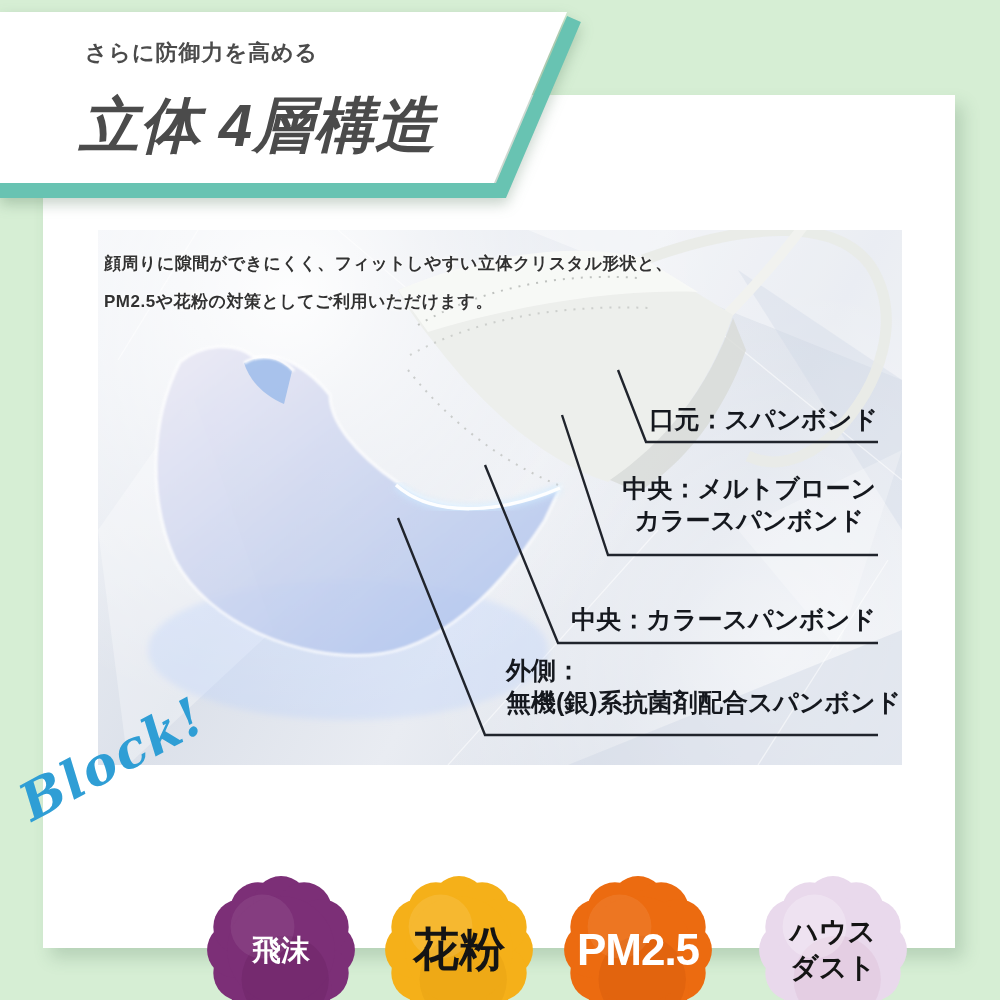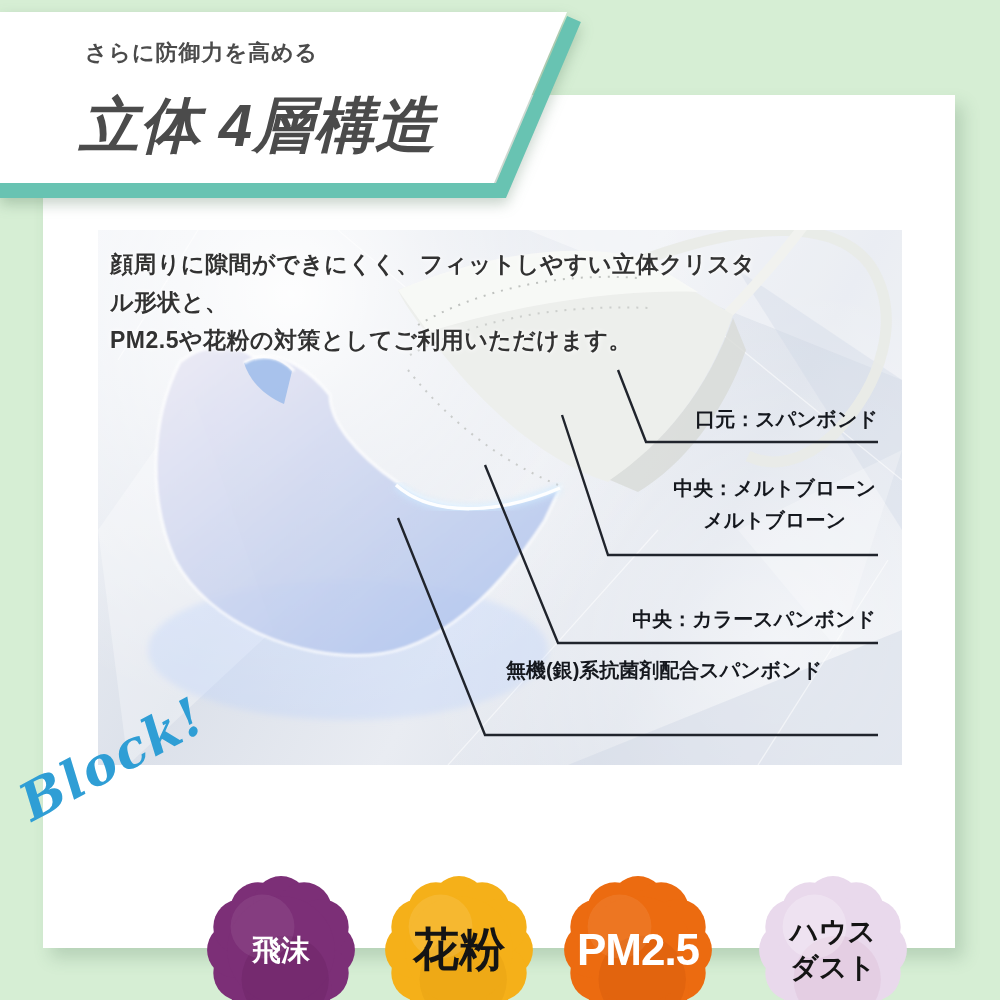--- a/index.html
+++ b/index.html
@@ -11,25 +11,25 @@
         box-shadow:8px 10px 16px rgba(70,110,80,.22);}
 
   
   .photo{position:absolute;left:55px;top:135px;width:804px;height:535px;overflow:hidden;
      background:
        radial-gradient(circle at 24% 12%, rgba(255,255,255,.95), rgba(255,255,255,0) 55%),
        radial-gradient(circle at 85% 78%, rgba(255,255,255,.55), rgba(255,255,255,0) 45%),
        linear-gradient(118deg,#eef1f6 0%,#dce1ea 30%,#e9ecf2 52%,#dde2eb 72%,#eceff4 100%);}
   .photo svg{position:absolute;left:0;top:0;}
 
-  .desc{position:absolute;left:12px;top:15px;width:660px;font-size:23px;line-height:38px;
+  .desc{position:absolute;left:6px;top:15px;width:660px;font-size:17px;line-height:38px;
         font-weight:600;color:#323232;letter-spacing:.5px;
         text-shadow:0 0 6px #fff,0 0 3px rgba(255,255,255,.9);}
 
-  .layer-label{position:absolute;font-size:20px;line-height:32px;font-weight:700;color:#15181e;
+  .layer-label{position:absolute;font-size:25px;line-height:32px;font-weight:700;color:#15181e;
                white-space:nowrap;}
   .lab-1{right:24px;top:173px;text-align:right;}
   .lab-2{right:26px;top:242px;text-align:center;}
   .lab-3{right:26px;top:373px;text-align:center;}
   .lab-4{left:408px;top:424px;text-align:left;}
 
   
   .header{position:absolute;left:0;top:12px;width:620px;height:210px;}
   .header svg{filter:drop-shadow(0 6px 7px rgba(70,110,80,.30));}
   .hdr-subtitle{position:absolute;left:85px;top:26px;font-size:22px;font-weight:700;
@@ -151,26 +151,27 @@
           <polyline points="387,235 460,413 780,413" stroke="#20242c"></polyline>
           <polyline points="300,288 387,505 780,505" stroke="#20242c"></polyline>
         </g>
       </svg>
 
       <div class="layer-label lab-1">
         <div>口元：スパンボンド</div>
       </div>
       <div class="layer-label lab-2">
         <div>中央：メルトブローン</div>
-        <div>メルトブローン</div>
+        <div>カラースパンボンド</div>
       </div>
       <div class="layer-label lab-3">
         <div>中央：カラースパンボンド</div>
       </div>
       <div class="layer-label lab-4">
+        <div>外側：</div>
         <div>無機(銀)系抗菌剤配合スパンボンド</div>
       </div>
     </div>
 
     <div class="badge badge-1">
       <svg viewBox="0 0 200 200" color="#7c2f77">
         <use href="#flower12" fill="currentColor"></use>
         <circle cx="105" cy="135" r="52" fill="rgba(60,0,50,0.10)"></circle>
         <circle cx="78" cy="72" r="38" fill="rgba(255,255,255,0.07)"></circle>
       </svg>

